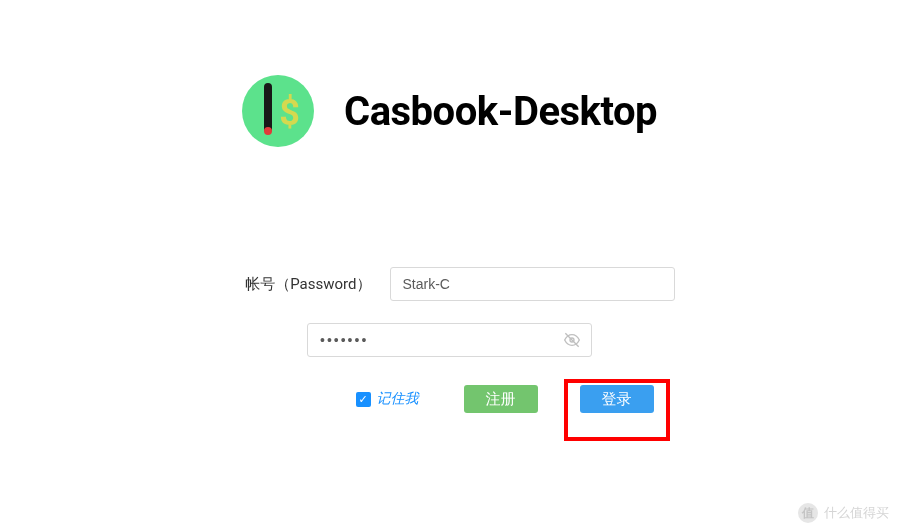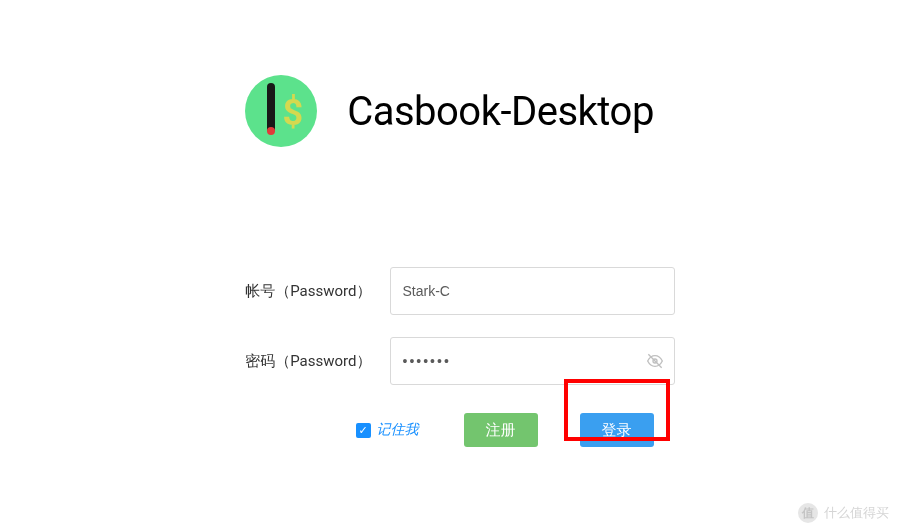--- a/index.html
+++ b/index.html
@@ -54,21 +54,21 @@
     .logo-dollar {
       position: absolute;
       right: 14px;
       top: 17px;
       font-size: 36px;
       font-weight: bold;
       color: #d4d94f;
     }
     .app-title {
       font-size: 40px;
-      font-weight: 400;
+      font-weight: 700;
       color: #000000;
       letter-spacing: -0.5px;
     }
     .form-container {
       margin-top: 120px;
       display: flex;
       flex-direction: column;
       align-items: center;
     }
     .form-row {
@@ -82,24 +82,24 @@
       font-size: 15px;
       color: #333333;
       padding-right: 18px;
     }
     .form-input-wrapper {
       position: relative;
       width: 285px;
     }
     .form-input {
       width: 285px;
-      height: 48px;
+      height: 26px;
       border: 1px solid #d9d9d9;
       border-radius: 3px;
-      padding: 0 12px;
+      padding: 16px 12px;
       font-size: 14px;
       color: #5a5a5a;
       outline: none;
     }
     .form-input.password {
       padding-right: 40px;
       letter-spacing: 2px;
     }
     .eye-icon {
       position: absolute;
@@ -134,21 +134,21 @@
       color: white;
       font-size: 11px;
       cursor: pointer;
     }
     .remember-label {
       font-size: 14px;
       color: #1890ff;
       font-style: italic;
     }
     .btn {
-      height: 34px;
+      height: 28px;
       padding: 0 22px;
       border: none;
       border-radius: 3px;
       font-size: 15px;
       color: #ffffff;
       cursor: pointer;
       display: flex;
       align-items: center;
       justify-content: center;
     }
@@ -200,21 +200,20 @@
 
 <div class="form-container">
   <div class="form-row">
     <label class="form-label">帐号（Password）</label>
     <div class="form-input-wrapper">
       <input type="text" class="form-input" value="Stark-C" style="">
     </div>
   </div>
 
   <div class="form-row">
-    <label class="form-label">密码（Password）</label>
     <div class="form-input-wrapper">
       <input type="text" class="form-input password" value="•••••••" style="">
       <span class="eye-icon">
         <svg width="16" height="16" viewBox="0 0 24 24" fill="none" stroke="currentColor" stroke-width="2">
           <path d="M1 12s4-8 11-8 11 8 11 8-4 8-11 8-11-8-11-8z"></path>
           <circle cx="12" cy="12" r="3"></circle>
           <line x1="2" y1="2" x2="22" y2="22"></line>
         </svg>
       </span>
     </div>

